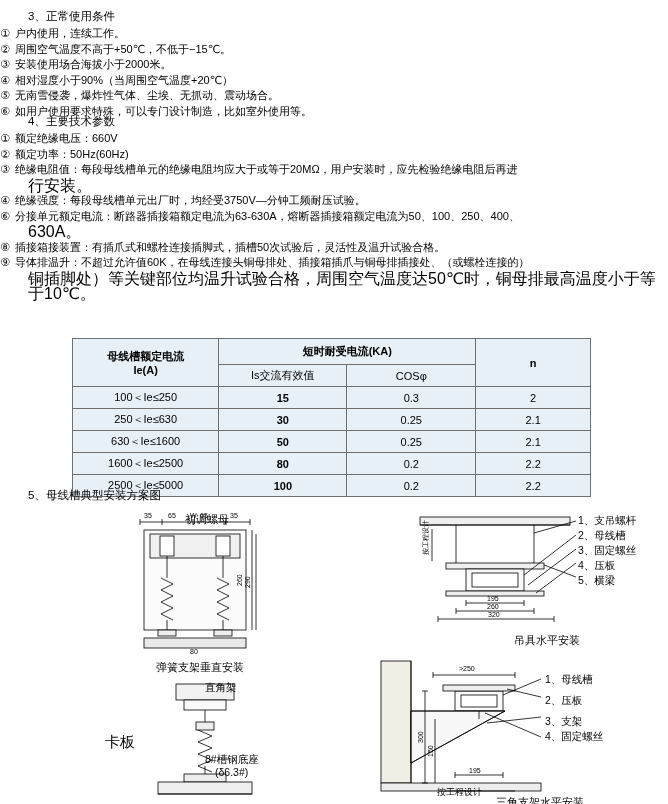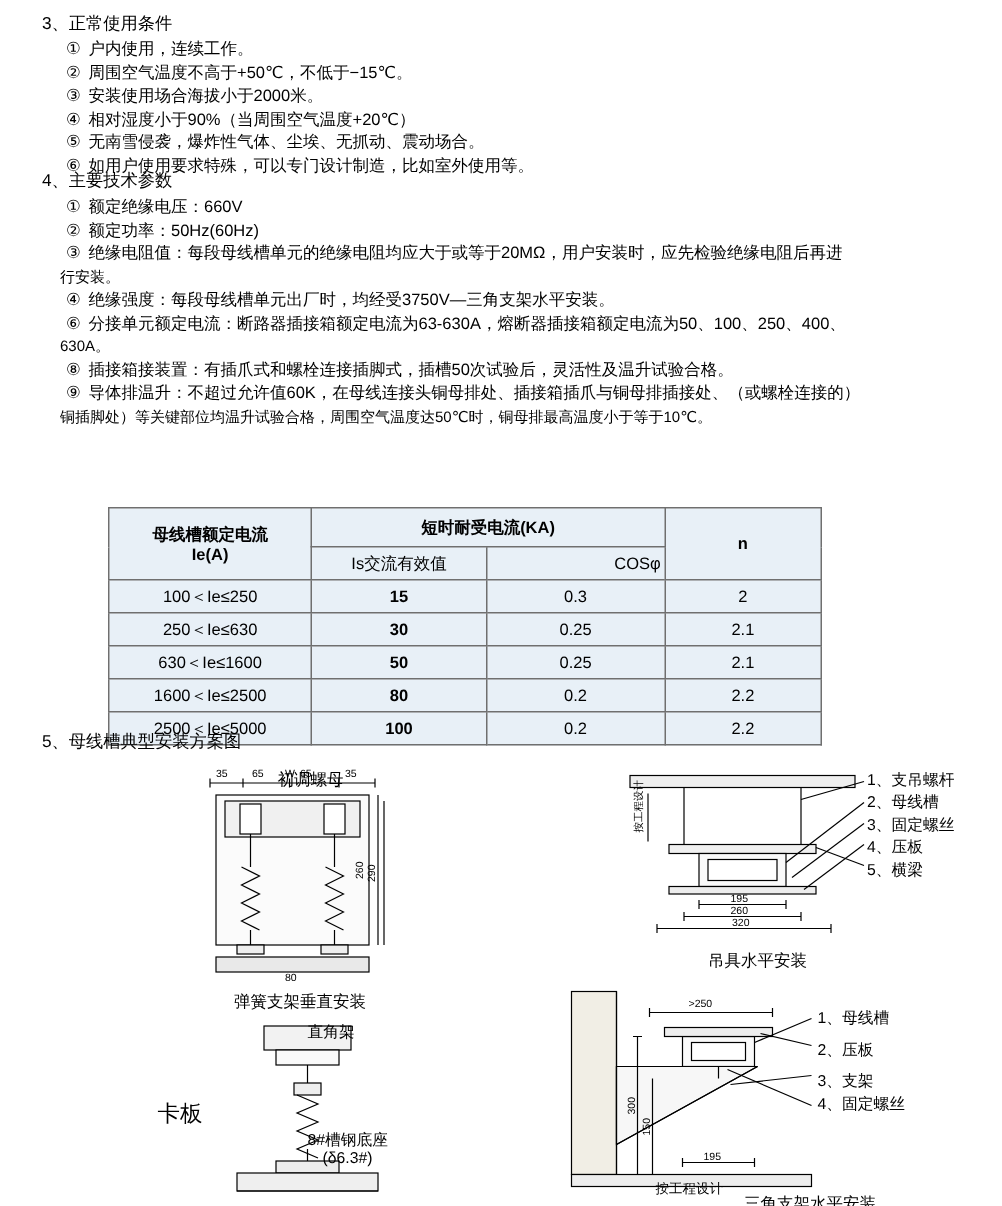--- a/index.html
+++ b/index.html
@@ -7,44 +7,44 @@
     width:668px;height:804px;
     background:#ffffff;
     font-family:"Liberation Sans","DejaVu Sans",sans-serif;
     font-size:11px;
     color:#000000;
     position:relative;
     overflow:hidden;
   }
   .page{position:relative;width:668px;height:804px;}
   .sec-title{font-size:11.5px;margin:0 0 2px 0;padding-left:28px;line-height:16px;}
-  .item{padding-left:44px;line-height:15.5px;font-size:11px;text-indent:0;}
+  .item{line-height:15.5px;font-size:11px;text-indent:0;}
   .item .num{display:inline-block;width:15px;}
-  .para-full{padding-left:40px;line-height:15.5px;font-size:10px;}
+  .para-full{padding-left:28px;line-height:15.5px;font-size:16px;}
   .block1{position:absolute;left:0;top:8px;width:668px;}
   .block2{position:absolute;left:0;top:113px;width:668px;}
 
   table.spec{
     position:absolute;left:72px;top:338px;
-    width:476px;border-collapse:collapse;
+    width:519px;border-collapse:collapse;
     font-size:11px;
   }
   table.spec td,table.spec th{
     border:1px solid #6f6f6f;
     text-align:center;
     padding:3px 2px;
     background:#e8f0f7;
     font-weight:normal;
   }
   table.spec th{font-weight:bold;}
   table.spec .hdr1{height:26px;}
   table.spec .hdr2{height:20px;}
   table.spec .c0{width:148px;}
   table.spec .c1{width:130px;}
-  table.spec .c2{width:130px;text-align:right;}
+  table.spec .c2{width:130px;}
   table.spec .c3{width:116px;}
   table.spec td.b{font-weight:bold;}
 
   .sec5{position:absolute;left:0;top:487px;}
   .figs{position:absolute;left:0;top:505px;width:547px;height:300px;}
 
   .fig-caption{font-size:11px;text-align:center;}
   .legend{font-size:10.5px;line-height:15px;}
   .legend div{white-space:nowrap;}
 
@@ -70,21 +70,21 @@
     <div class="item"><span class="num">⑤</span><span>无南雪侵袭，爆炸性气体、尘埃、无抓动、震动场合。</span></div>
     <div class="item"><span class="num">⑥</span><span>如用户使用要求特殊，可以专门设计制造，比如室外使用等。</span></div>
   </div>
 
   <div class="block2">
     <div class="sec-title">4、主要技术参数</div>
     <div class="item"><span class="num">①</span><span>额定绝缘电压：660V</span></div>
     <div class="item"><span class="num">②</span><span>额定功率：50Hz(60Hz)</span></div>
     <div class="item"><span class="num">③</span><span>绝缘电阻值：每段母线槽单元的绝缘电阻均应大于或等于20MΩ，用户安装时，应先检验绝缘电阻后再进</span></div>
     <div class="para-full">行安装。</div>
-    <div class="item"><span class="num">④</span><span>绝缘强度：每段母线槽单元出厂时，均经受3750V—三角支架水平安装。</span></div>
+    <div class="item"><span class="num">④</span><span>绝缘强度：每段母线槽单元出厂时，均经受3750V—分钟工频耐压试验。</span></div>
     <div class="item"><span class="num">⑥</span><span>分接单元额定电流：断路器插接箱额定电流为63-630A，熔断器插接箱额定电流为50、100、250、400、</span></div>
     <div class="para-full">630A。</div>
     <div class="item"><span class="num">⑧</span><span>插接箱接装置：有插爪式和螺栓连接插脚式，插槽50次试验后，灵活性及温升试验合格。</span></div>
     <div class="item"><span class="num">⑨</span><span>导体排温升：不超过允许值60K，在母线连接头铜母排处、插接箱插爪与铜母排插接处、（或螺栓连接的）</span></div>
     <div class="para-full">铜插脚处）等关键部位均温升试验合格，周围空气温度达50℃时，铜母排最高温度小于等于10℃。</div>
   </div>
 
   <table class="spec">
     <tbody>
         <tr class="hdr1">
@@ -248,21 +248,21 @@
         </g>
       </svg>
     </div>
     <div class="legend" style="position:absolute;left:578px;top:8px;">
       <div>1、支吊螺杆</div>
       <div>2、母线槽</div>
       <div>3、固定螺丝</div>
       <div>4、压板</div>
       <div>5、横梁</div>
     </div>
-    <div class="fig-caption" style="position:absolute;left:430px;top:128px;width:150px;">吊具水平安装</div>
+    <div class="fig-caption" style="position:absolute;left:430px;top:128px;width:150px;text-align:right;">吊具水平安装</div>
 
     <div style="position:absolute;left:355px;top:152px;width:230px;height:140px;">
       <svg width="230" height="140" viewBox="0 0 230 140">
         <g stroke="#000" fill="none" stroke-width="0.8">
 
           <rect x="26" y="4" width="30" height="122" class="dot" fill="#f1eee5"></rect>
           <line x1="56" y1="4" x2="56" y2="126"></line>
 
           <rect x="100" y="34" width="48" height="20" fill="#fafafa"></rect>
           <rect x="106" y="38" width="36" height="12" fill="#ffffff"></rect>

